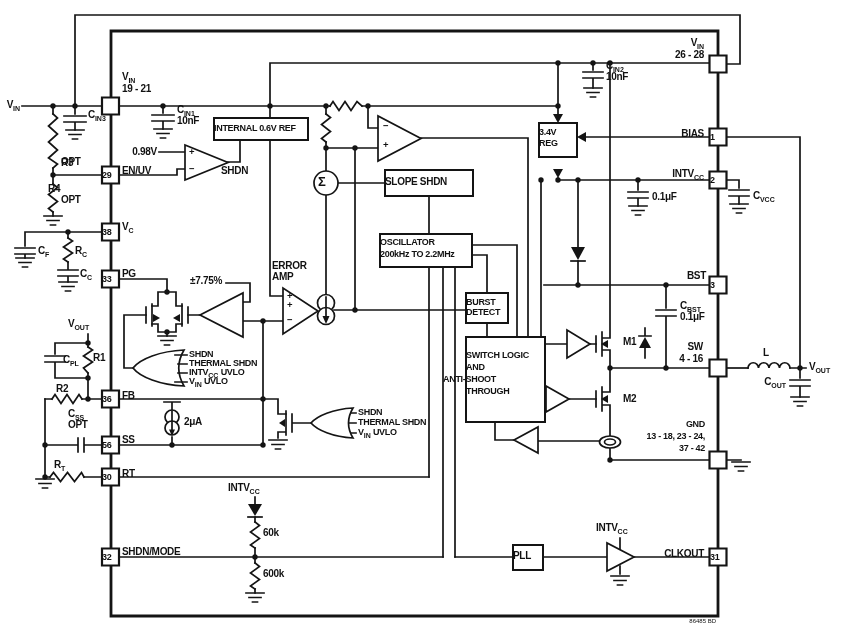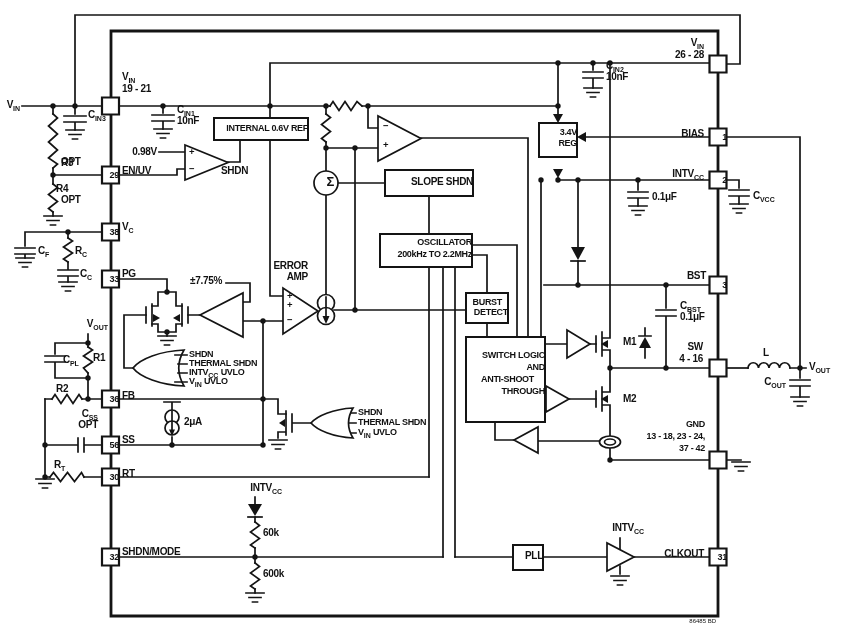--- a/index.html
+++ b/index.html
@@ -11,21 +11,21 @@
   .box{stroke:#141414;stroke-width:2.8;fill:none;}
   .blk{stroke:#141414;stroke-width:2;fill:#fff;}
   .sym{stroke:#141414;stroke-width:1.7;fill:#fff;}
   .fil{stroke:none;fill:#141414;}
   .pin{stroke:#141414;stroke-width:2.2;fill:#fff;}
   .d{fill:#141414;stroke:none;}
   .lbl{position:absolute;font-size:10px;font-weight:700;color:#111;line-height:1.05;
        white-space:nowrap;letter-spacing:-0.3px;}
   .lbl sub{font-size:7px;letter-spacing:0;}
   .ra{text-align:right;}
-  .ctr{text-align:right;}
+  .ctr{text-align:left;}
   .s9{font-size:9px;}
   .s13{font-size:13px;font-weight:700;}
   .s6{font-size:6px;font-weight:400;letter-spacing:0;}
   .gly{font-size:9.5px;font-weight:700;}
 </style>
 </head>
 <body>
 
 <div id="stage">
 <svg width="850" height="636" viewBox="0 0 850 636">
@@ -282,21 +282,21 @@
 </svg>
 
 <span class="lbl ra" style="left:0;top:100px;width:20px">V<sub>IN</sub></span>
 <span class="lbl" style="left:122px;top:72px">V<sub>IN</sub></span>
 <span class="lbl" style="left:122px;top:84px">19 - 21</span>
 <span class="lbl" style="left:88px;top:110px">C<sub>IN3</sub></span>
 <span class="lbl" style="left:177px;top:105px">C<sub>IN1</sub></span>
 <span class="lbl" style="left:177px;top:116px">10nF</span>
 <span class="lbl" style="left:61px;top:158px">R3</span>
 <span class="lbl" style="left:61px;top:157px">OPT</span>
-<span class="lbl" style="left:56px;top:184px">R4</span>
+<span class="lbl" style="left:48px;top:184px">R4</span>
 <span class="lbl" style="left:61px;top:195px">OPT</span>
 <span class="lbl ctr s9" style="left:214px;top:124px;width:94px">INTERNAL 0.6V REF</span>
 <span class="lbl ra" style="left:117px;top:147px;width:40px">0.98V</span>
 <span class="lbl gly" style="left:189px;top:147px">+</span>
 <span class="lbl gly" style="left:189px;top:164px">−</span>
 <span class="lbl" style="left:221px;top:166px">SHDN</span>
 <span class="lbl" style="left:122px;top:166px">EN/UV</span>
 <span class="lbl ctr s9" style="left:102px;top:171px;width:17px">29</span>
 <span class="lbl" style="left:122px;top:222px">V<sub>C</sub></span>
 <span class="lbl ctr s9" style="left:102px;top:228px;width:17px">38</span>
@@ -340,21 +340,21 @@
 <span class="lbl ctr s13" style="left:318px;top:175px;width:16px">Σ</span>
 <span class="lbl ctr" style="left:385px;top:177px;width:88px">SLOPE SHDN</span>
 <span class="lbl ctr s9" style="left:380px;top:238px;width:92px">OSCILLATOR</span>
 <span class="lbl ctr s9" style="left:380px;top:250px;width:92px">200kHz TO 2.2MHz</span>
 <span class="lbl gly" style="left:383px;top:121px">−</span>
 <span class="lbl gly" style="left:383px;top:140px">+</span>
 <span class="lbl ctr s9" style="left:466px;top:298px;width:36px">BURST</span>
 <span class="lbl ctr s9" style="left:466px;top:308px;width:42px">DETECT</span>
 <span class="lbl ctr s9" style="left:466px;top:351px;width:79px">SWITCH LOGIC</span>
 <span class="lbl ctr s9" style="left:466px;top:363px;width:79px">AND</span>
-<span class="lbl ctr s9" style="left:476px;top:375px;width:58px">ANTI-SHOOT</span>
+<span class="lbl ctr s9" style="left:443px;top:375px;width:58px">ANTI-SHOOT</span>
 <span class="lbl ctr s9" style="left:466px;top:387px;width:79px">THROUGH</span>
 <span class="lbl ctr" style="left:513px;top:551px;width:30px">PLL</span>
 <span class="lbl ctr" style="left:596px;top:523px;width:48px">INTV<sub>CC</sub></span>
 <span class="lbl ra" style="left:644px;top:549px;width:60px">CLKOUT</span>
 <span class="lbl ctr s9" style="left:710px;top:553px;width:17px">31</span>
 <span class="lbl ra" style="left:664px;top:38px;width:40px">V<sub>IN</sub></span>
 <span class="lbl ra" style="left:664px;top:50px;width:40px">26 - 28</span>
 <span class="lbl" style="left:606px;top:61px">C<sub>IN2</sub></span>
 <span class="lbl" style="left:606px;top:72px">10nF</span>
 <span class="lbl ctr s9" style="left:539px;top:128px;width:38px">3.4V</span>

